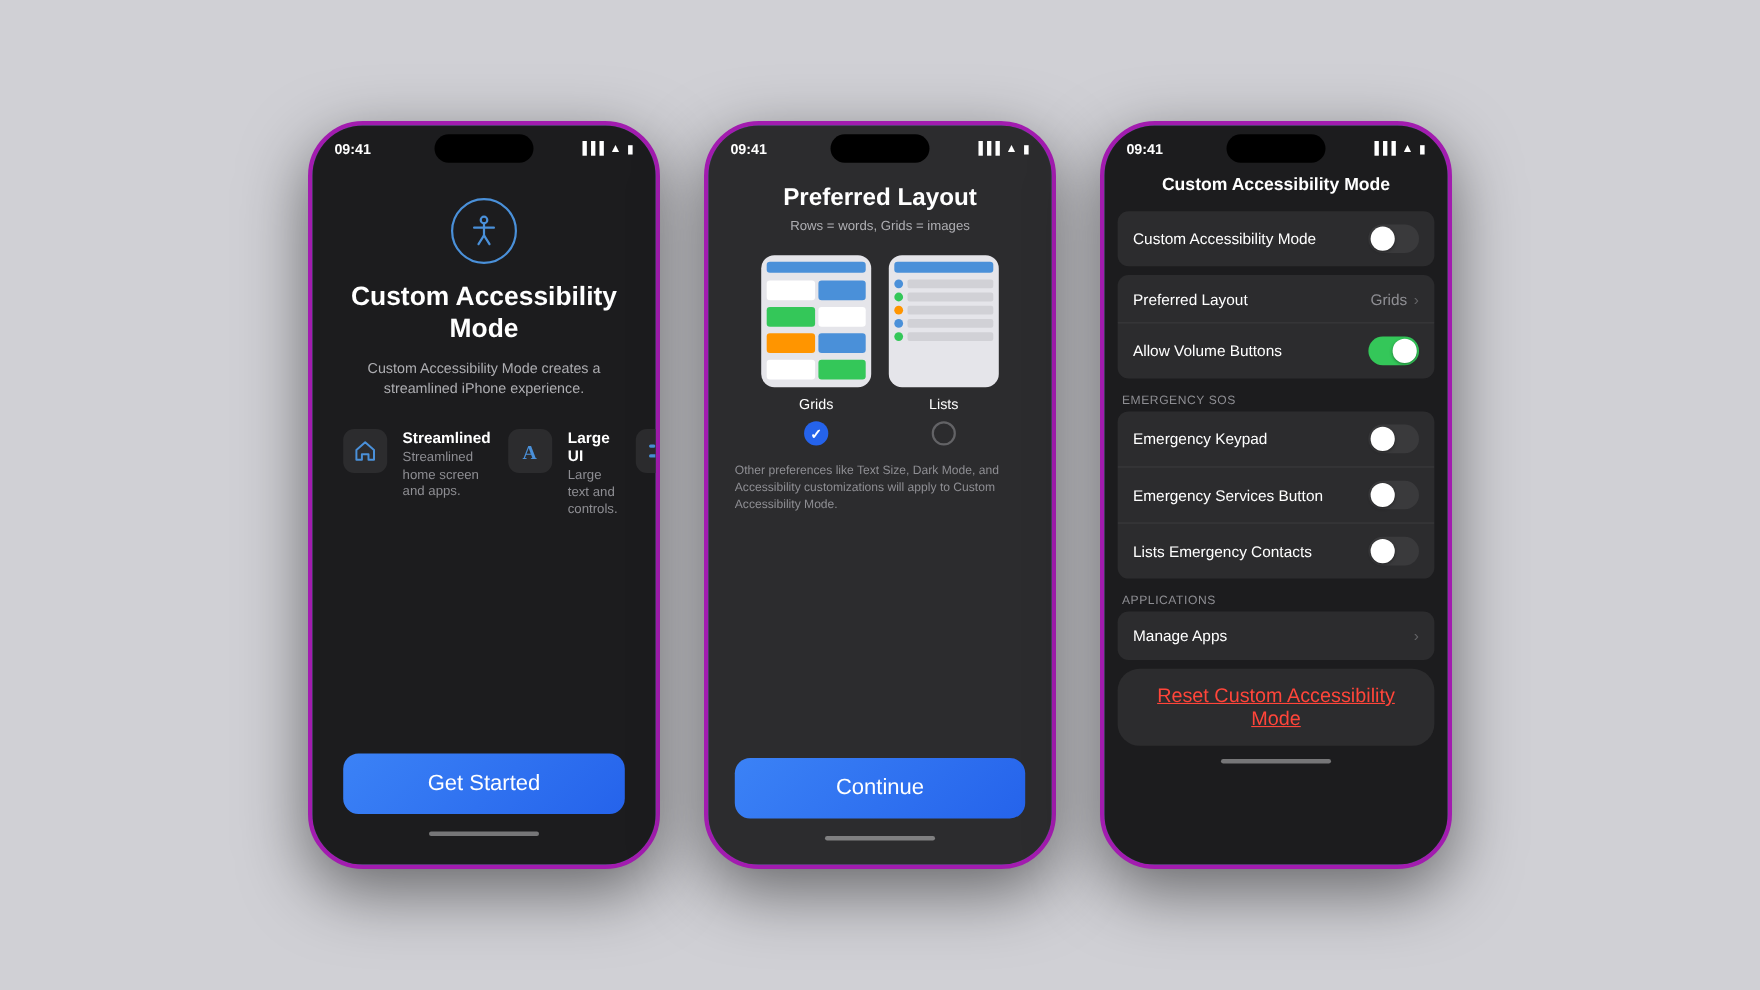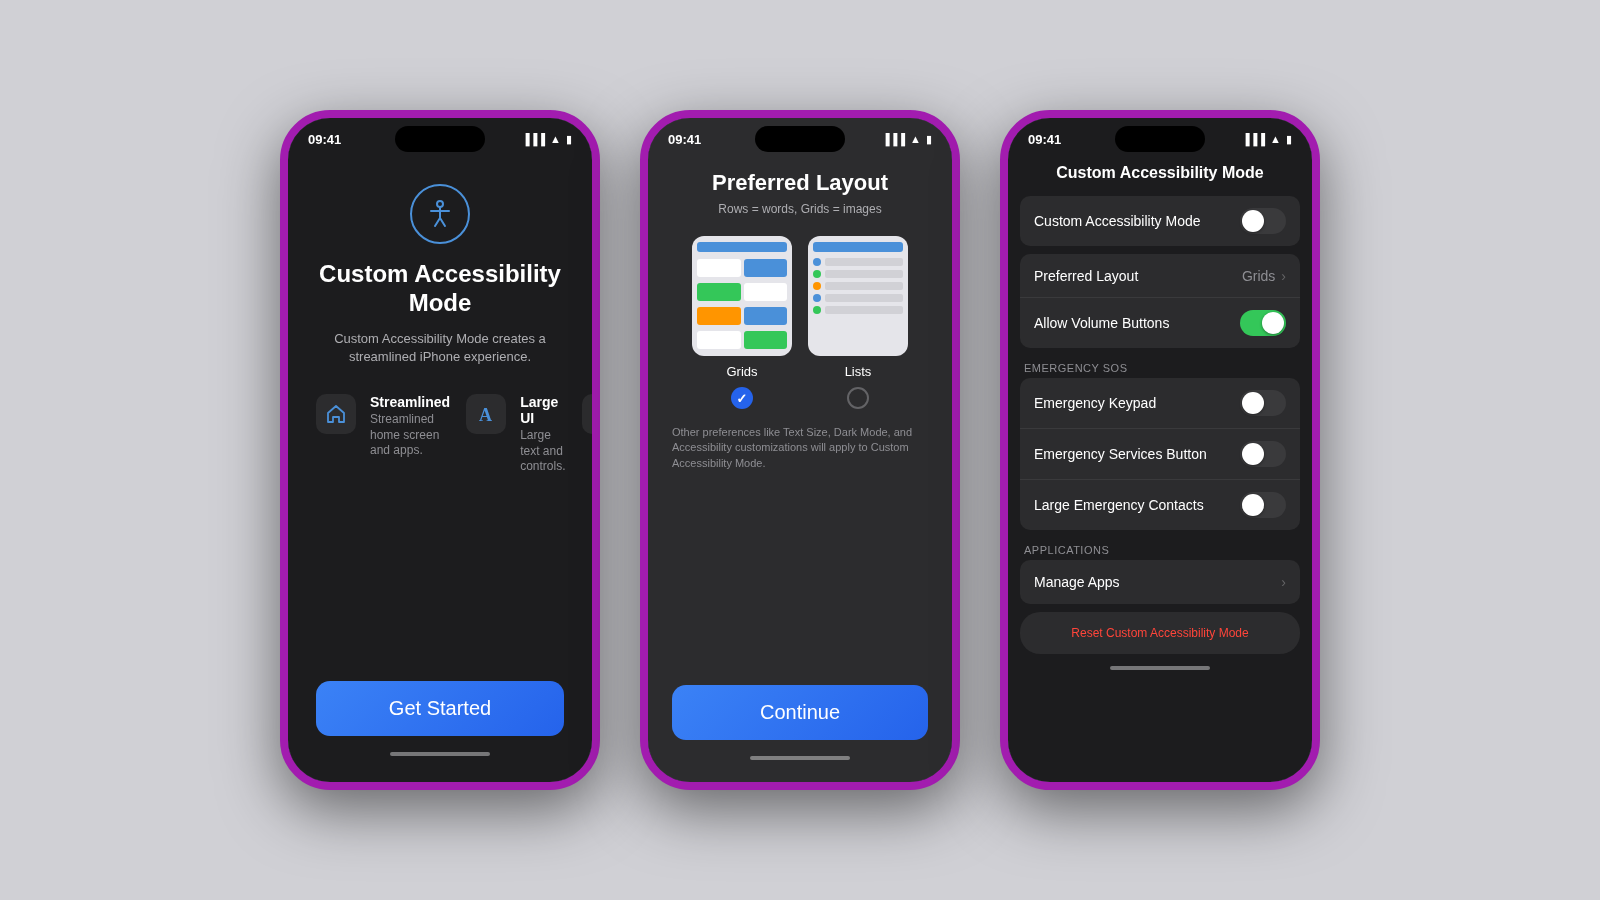--- a/index.html
+++ b/index.html
@@ -12,23 +12,23 @@
       justify-content: center;
       gap: 40px;
       font-family: -apple-system, 'SF Pro Display', 'Helvetica Neue', sans-serif;
       overflow: hidden;
     }
 
     
     .phone {
       width: 320px;
       height: 680px;
-      background: #0f172a;
+      background: #0f766e;
       border-radius: 50px;
-      border: 8px solid #a21caf;
+      border: 4px solid #a21caf;
       position: relative;
       overflow: hidden;
       box-shadow: 0 20px 60px rgba(0,0,0,0.5), inset 0 0 0 1px #555;
     }
     .phone-inner {
       width: 100%;
       height: 100%;
       border-radius: 42px;
       overflow: hidden;
       position: relative;
@@ -360,23 +360,24 @@
       padding: 4px 16px 8px;
       line-height: 1.4;
     }
     .reset-btn {
       background: #2c2c2e;
       border-radius: 20px;
       margin: 0 12px;
       padding: 14px;
       text-align: center;
       color: #ff453a;
-      font-size: 12px;
+      font-size: 18px;
       font-weight: 400;
       cursor: pointer;
+      text-decoration: underline;
     }
 
     
     .list-preview-inner {
       padding: 6px 5px;
     }
     .list-item-row {
       display: flex;
       align-items: center;
       gap: 4px;
@@ -591,21 +592,21 @@
               <div class="toggle-thumb"></div>
             </div>
           </div>
           <div class="settings-row">
             <span class="settings-row-label">Emergency Services Button</span>
             <div class="toggle toggle-off">
               <div class="toggle-thumb"></div>
             </div>
           </div>
           <div class="settings-row">
-            <span class="settings-row-label">Large Emergency Contacts</span>
+            <span class="settings-row-label">Lists Emergency Contacts</span>
             <div class="toggle toggle-off">
               <div class="toggle-thumb"></div>
             </div>
           </div>
         </div>
       </div>
 
       <div class="settings-section">
         <div class="settings-section-label">APPLICATIONS</div>
         <div class="settings-group">

